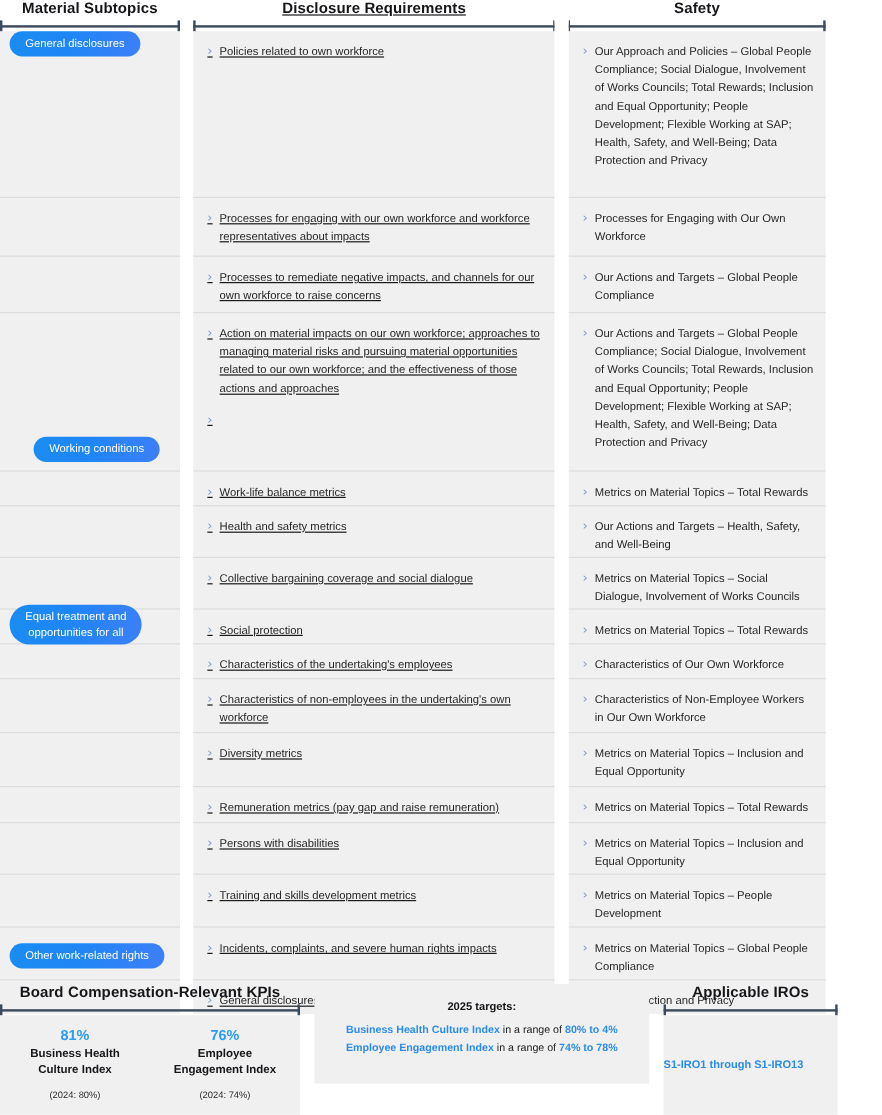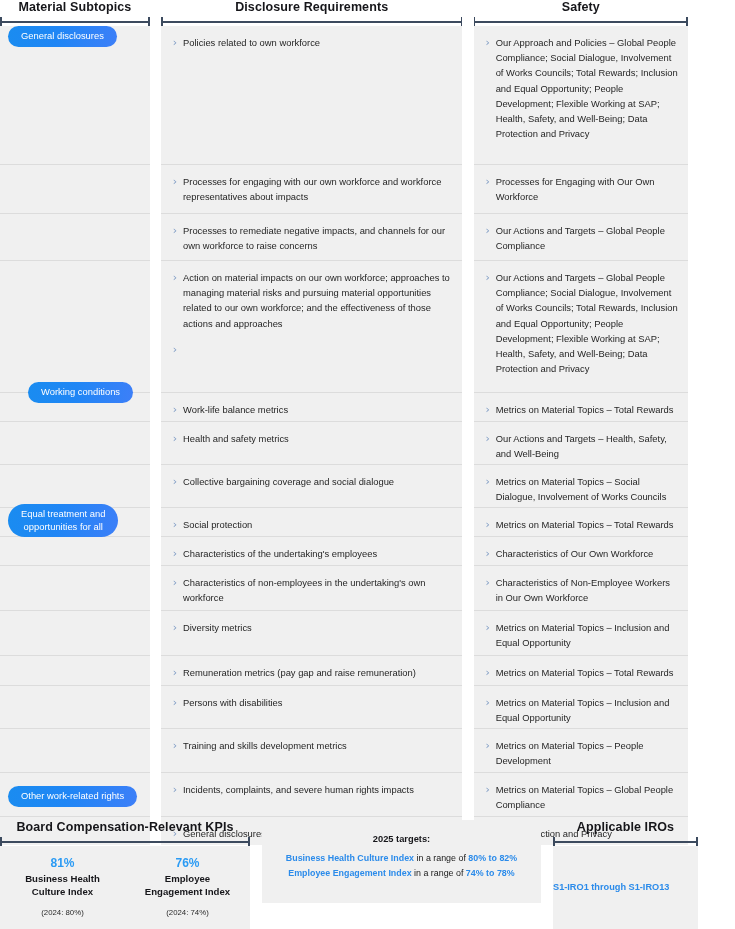--- a/index.html
+++ b/index.html
@@ -65,21 +65,21 @@
     width: 688px;
     display: flex;
     gap: 0;
   }
   .col {
     display: flex;
     flex-direction: column;
   }
   .col-sub   { width: 160px; }
   .gutter    { width: 12px; }
-  .col-dis   { width: 322px; }
+  .col-dis   { width: 322px; text-decoration: underline; }
   .col-sec   { width: 229px; }
 
   .colbody {
     background: #f0f0f0;
     flex: 1 1 auto;
   }
 
   .srow {
     position: relative;
     box-sizing: border-box;
@@ -512,21 +512,21 @@
       </div>
     </div>
 
     <div class="bg1"></div>
 
     <div class="bcol b2">
       <div class="bbody">
         <div class="targets">
           <div class="thead">2025 targets:</div>
           <div id="target-lines">
-              <div class="tline"><span class="lnk">Business Health Culture Index</span><span> in a range of </span><span class="num">80% to 82%</span></div>
+              <div class="tline"><span class="lnk">Business Health Culture Index</span><span> in a range of </span><span class="num">80% to 4%</span></div>
               <div class="tline"><span class="lnk">Employee Engagement Index</span><span> in a range of </span><span class="num">74% to 78%</span></div>
             </div>
         </div>
       </div>
     </div>
 
     <div class="bg2"></div>
 
     <div class="bcol b3">
       <div class="colhead">
@@ -541,21 +541,21 @@
         <div class="iros">
           <div class="itext">S1-IRO1 through S1-IRO13</div>
         </div>
       </div>
     </div>
   </div>
 
 <div class="pillwrap" style="top: 26px;">
       <span class="pill">General disclosures</span>
     </div>
-    <div class="pillwrap" style="top: 382px; padding-left: 20px;">
+    <div class="pillwrap" style="top: 364px; padding-left: 20px;">
       <span class="pill">Working conditions</span>
     </div>
     <div class="pillwrap" style="top: 504px;">
       <span class="pill">Equal treatment and
 opportunities for all</span>
     </div>
     <div class="pillwrap" style="top: 786px;">
       <span class="pill">Other work-related rights</span>
     </div>
   </div>

